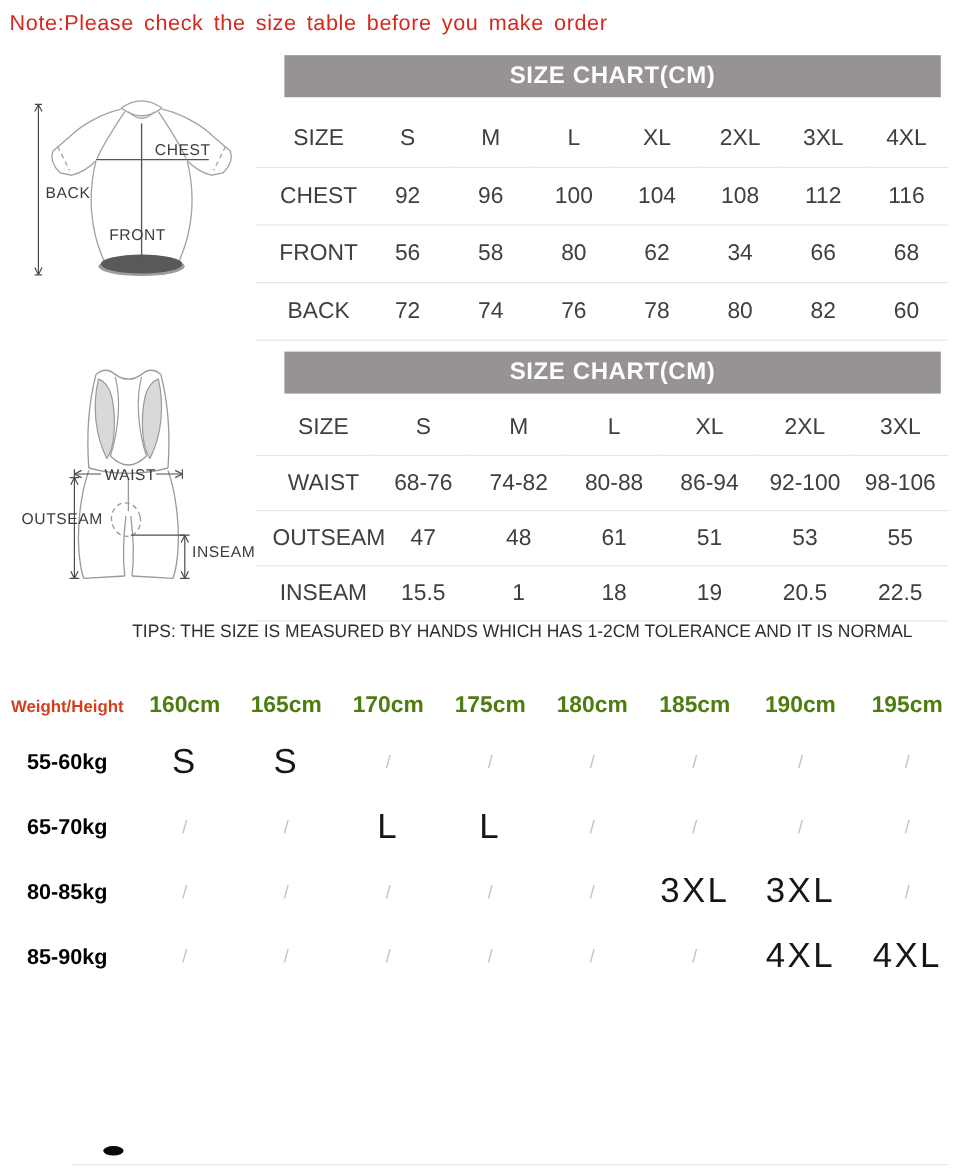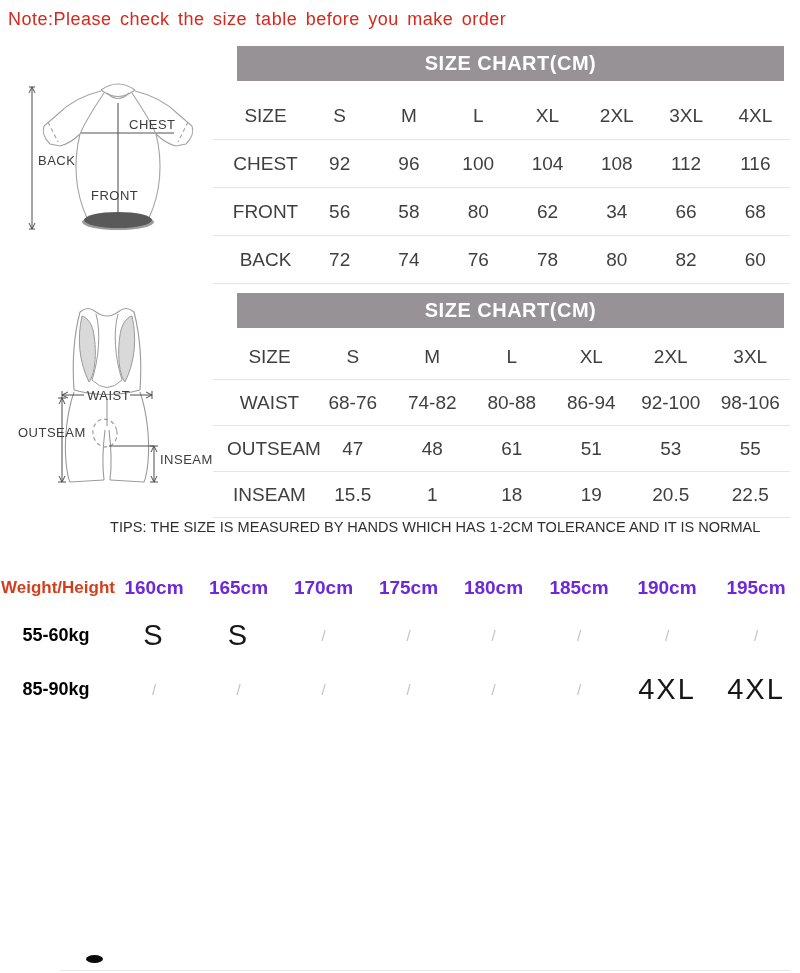--- a/index.html
+++ b/index.html
@@ -24,22 +24,22 @@
   .size-table td:first-child{text-align:center;padding-left:14px;}
   .t1 col.label{width:92px;}
   .t2 col.label{width:100px;}
   .t2 td{height:43px;}
   .tips{
     position:absolute;right:40px;top:518px;font-size:15px;color:#2f2f2f;white-space:nowrap;
     transform:scaleX(.97);transform-origin:100% 50%;
   }
   .wh-wrap{position:absolute;left:0;top:568px;}
   .wh-table{width:800px;}
-  .wh-table th{height:38px;font-size:19px;font-weight:bold;color:#6d28d9;text-align:center;vertical-align:middle;white-space:nowrap;}
-  .wh-table th.corner{color:var(--header_red,#d23f1c);font-size:17px;}
+  .wh-table th{height:38px;font-size:19px;font-weight:bold;color:#4d7c0f;text-align:center;vertical-align:middle;white-space:nowrap;}
+  .wh-table th.corner{color:var(--header_red,#d23f1c);font-size:14px;}
   .wh-table td{height:52px;text-align:center;vertical-align:middle;font-size:29px;letter-spacing:2px;color:#161616;white-space:nowrap;}
   .wh-table td:first-child{font-size:18px;font-weight:bold;letter-spacing:0;color:#000;}
   .wh-table td.slash{font-size:15px;letter-spacing:0;color:var(--slash_gray,#c3c3c3);font-weight:400;}
   .diagram{position:absolute;}
   .jersey{left:8px;top:70px;}
   .bib{left:4px;top:300px;}
   .diagram text{font-size:13px;fill:#3c3c3c;letter-spacing:.5px;}
   .artifact-dot{position:absolute;left:86px;top:955px;width:17px;height:8px;background:#0a0a0a;border-radius:50%;}
   .artifact-line{position:absolute;left:60px;top:970px;width:730px;height:1px;background:#e7e7e7;}
 </style>
@@ -271,20 +271,42 @@
             <td>S</td>
             <td>S</td>
             <td class="slash">/</td>
             <td class="slash">/</td>
             <td class="slash">/</td>
             <td class="slash">/</td>
             <td class="slash">/</td>
             <td class="slash">/</td>
           </tr>
           <tr>
+            <td>65-70kg</td>
+            <td class="slash">/</td>
+            <td class="slash">/</td>
+            <td>L</td>
+            <td>L</td>
+            <td class="slash">/</td>
+            <td class="slash">/</td>
+            <td class="slash">/</td>
+            <td class="slash">/</td>
+          </tr>
+          <tr>
+            <td>80-85kg</td>
+            <td class="slash">/</td>
+            <td class="slash">/</td>
+            <td class="slash">/</td>
+            <td class="slash">/</td>
+            <td class="slash">/</td>
+            <td>3XL</td>
+            <td>3XL</td>
+            <td class="slash">/</td>
+          </tr>
+          <tr>
             <td>85-90kg</td>
             <td class="slash">/</td>
             <td class="slash">/</td>
             <td class="slash">/</td>
             <td class="slash">/</td>
             <td class="slash">/</td>
             <td class="slash">/</td>
             <td>4XL</td>
             <td>4XL</td>
           </tr>

